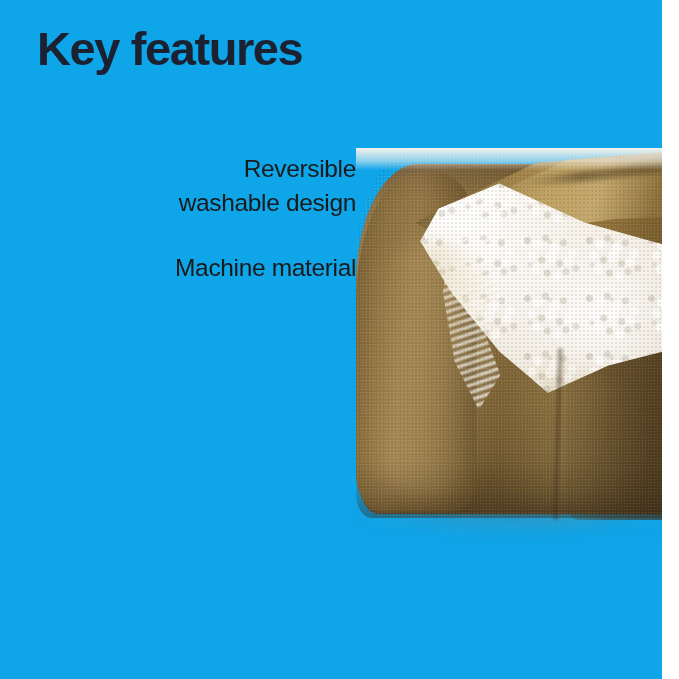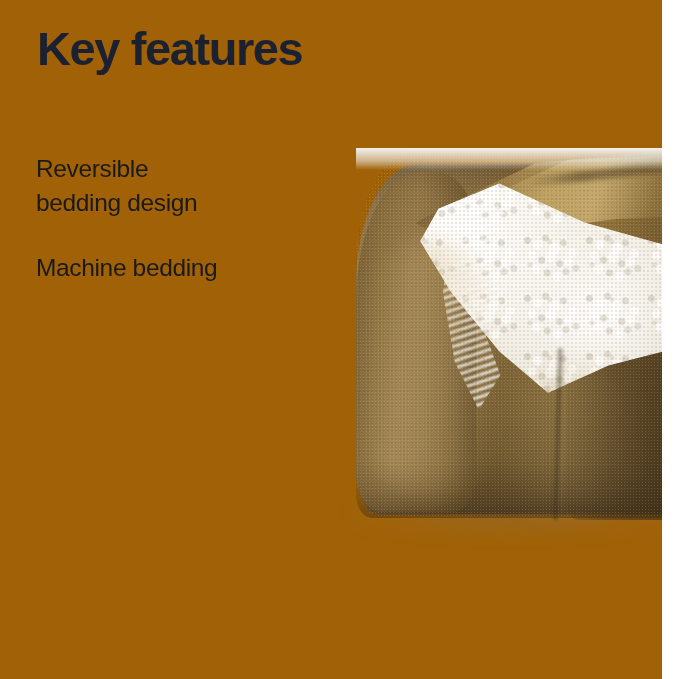--- a/index.html
+++ b/index.html
@@ -9,22 +9,23 @@
     background: #ffffff;
   }
   body {
     font-family: "Liberation Sans", sans-serif;
   }
 
   .canvas {
     position: relative;
     width: 662px;
     height: 679px;
-    background: #a16207;
+    background: #0ea5e9;
     overflow: hidden;
+    text-align: right;
   }
 
   
   .page-title {
     position: absolute;
     left: 37px;
     top: 22px;
     font-size: 47px;
     font-weight: 700;
     letter-spacing: -1.4px;
@@ -377,17 +378,17 @@
     <div class="fold-seam"></div>
     <div class="bottom-edge"></div>
     <div class="grain"></div>
     <div class="top-light"></div>
   </div>
 
   <div class="page-title">Key features</div>
 
   <div class="feature-list">
     <div class="feature-item">Reversible
-bedding design</div>
-    <div class="feature-item">Machine bedding</div>
+washable design</div>
+    <div class="feature-item">Machine material</div>
   </div>
 
 </div>
 
 </body></html>

